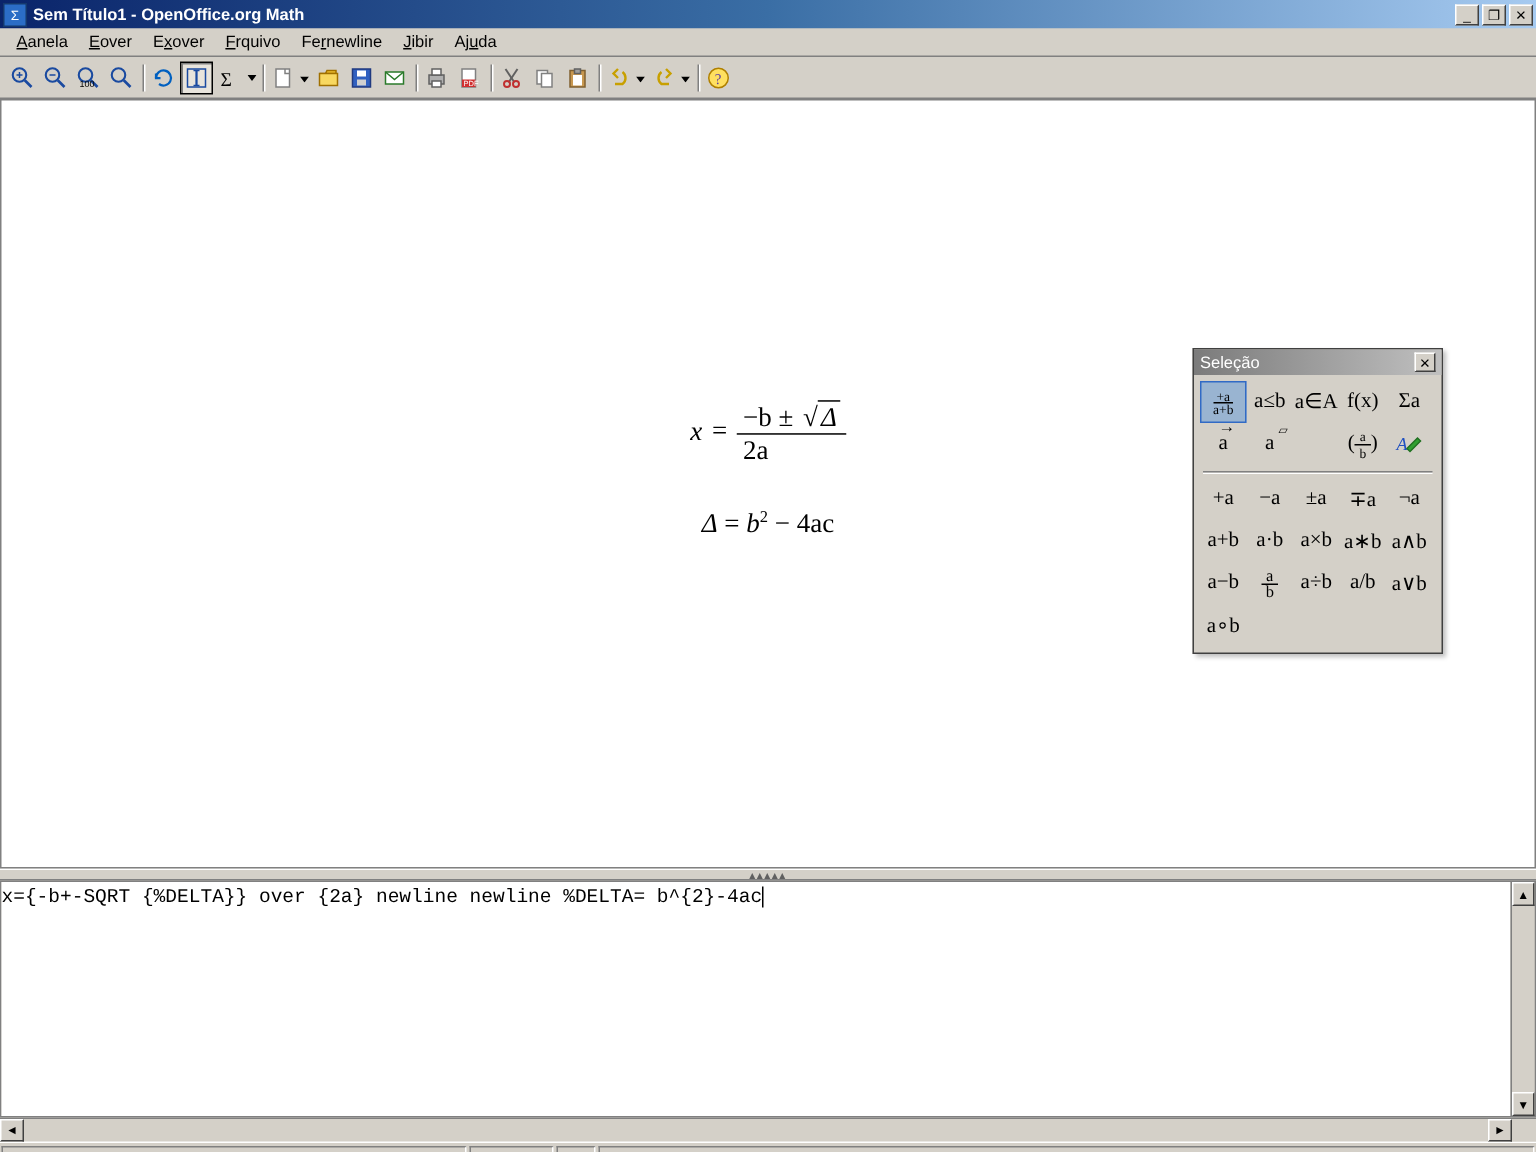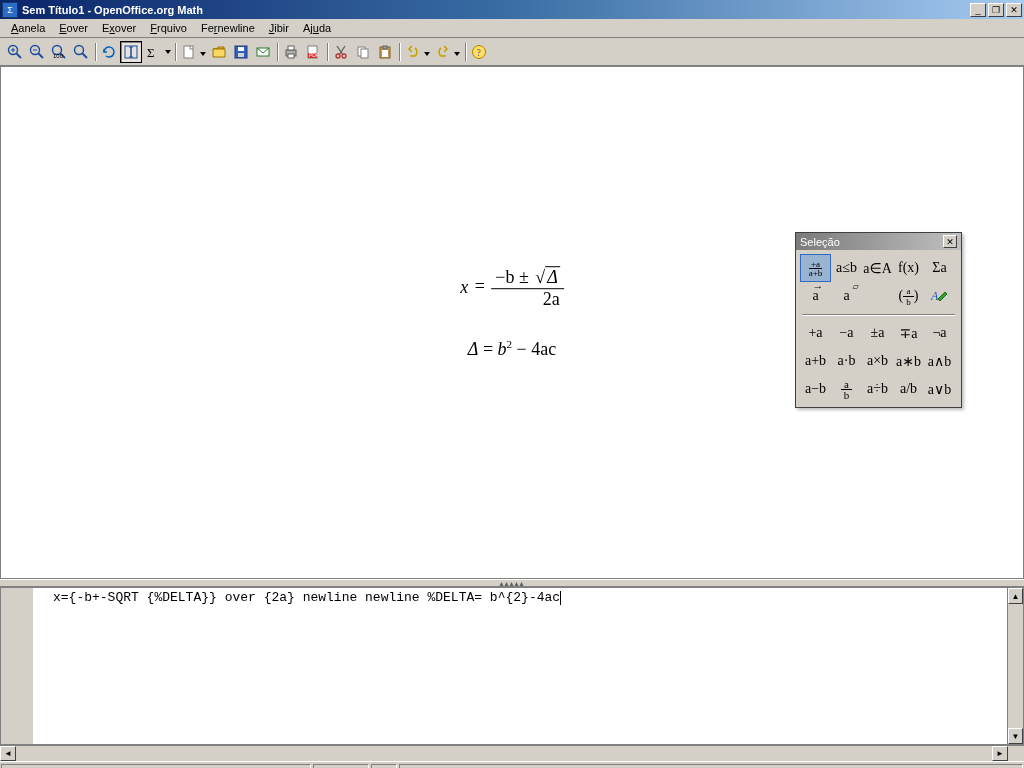--- a/index.html
+++ b/index.html
@@ -17,32 +17,32 @@
   
   .toolbar { height:28px; background:#d4d0c8; display:flex; align-items:center; padding:0 4px; border-bottom:1px solid #808080; gap:0px; }
   .tbtn { width:22px; height:22px; display:flex; align-items:center; justify-content:center; border:1px solid transparent; margin:0 0px; }
   .tbtn.active { border:1px solid #000; background:#e8e4dc; box-shadow: inset 1px 1px 0 #808080; }
   .tsep { width:6px; height:22px; display:flex; align-items:center; justify-content:center; }
   .tsep::before { content:""; width:1px; height:18px; background:#808080; box-shadow:1px 0 0 #fff; }
   .tbtn svg { width:16px; height:16px; }
   
   .workarea { position:relative; background:#fff; border:1px solid #808080; margin:0; height: calc(768px - 19px - 19px - 28px - 8px - 158px - 1px - 22px); overflow:hidden; }
   .math { position:absolute; left:50%; top:50%; transform:translate(-50%,-60%); font-family: "Times New Roman", serif; font-style: italic; font-size:18px; text-align:center; }
-  .frac { display:inline-block; vertical-align:middle; text-align:right; }
+  .frac { display:inline-block; vertical-align:middle; text-align:left; }
   .frac .num { display:block; padding:0 4px; border-bottom:1px solid #000; }
   .frac .den { display:block; padding:0 4px; font-style:normal;}
   .sqrt { display:inline-block; position:relative; padding-left:2px;}
   .sqrt::before { content:"√"; font-style:normal; }
   .sqrt .radicand { border-top:1px solid #000; padding:0 2px; }
   
   .splitter { height:8px; background:#d4d0c8; display:flex; align-items:center; justify-content:center; border-top:1px solid #fff; border-bottom:1px solid #808080; }
   .splitter .grip { font-size:8px; letter-spacing:1px; color:#606060;}
   
   .editorframe { height:158px; border:1px solid #808080; display:flex; }
-  .editor { flex:1; background:#fff; font-family:"Courier New", monospace; font-size:13px; padding:2px 20px; white-space:pre; overflow:hidden; position:relative;margin-left:32px;}
+  .editor { flex:1; background:#fff; font-family:"Courier New", monospace; font-size:13px; padding:2px 0; white-space:pre; overflow:hidden; position:relative;}
   .caret { display:inline-block; width:1px; height:14px; background:#000; vertical-align:text-bottom; margin-left:0px;}
   .vscroll { width:16px; background:#d4d0c8; border-left:1px solid #808080; position:relative;}
   .vscroll .arrow { height:16px; background:#d4d0c8; border:1px solid #fff; border-right-color:#404040; border-bottom-color:#404040; display:flex; align-items:center; justify-content:center; font-size:8px;}
   .vscroll .arrow.dn { position:absolute; bottom:0; left:0; right:0;}
   
   .hscrollrow { height:16px; background:#d4d0c8; border-top:1px solid #808080; display:flex;}
   .hscrollrow .harrow { width:16px; background:#d4d0c8; border:1px solid #fff; border-right-color:#404040; border-bottom-color:#404040; display:flex; align-items:center; justify-content:center; font-size:8px;}
   .hscrollrow .track { flex:1; }
   .hscrollrow .corner { width:16px; background:#d4d0c8; }
   
@@ -341,16 +341,23 @@
         <div class="pal-cell">
             <span class="fr">
               <span class="n">a</span>
               <span class="d">b</span>
             </span>
           </div>
         <div class="pal-cell">a÷b</div>
         <div class="pal-cell">a/b</div>
         <div class="pal-cell">a∨b</div>
       </div>
+      <div class="pal-row">
+        <div class="pal-cell">a∘b</div>
+        <div class="pal-cell"></div>
+        <div class="pal-cell"></div>
+        <div class="pal-cell"></div>
+        <div class="pal-cell"></div>
+      </div>
     </div>
   </div>
 
 </div>
 
 </body></html>

